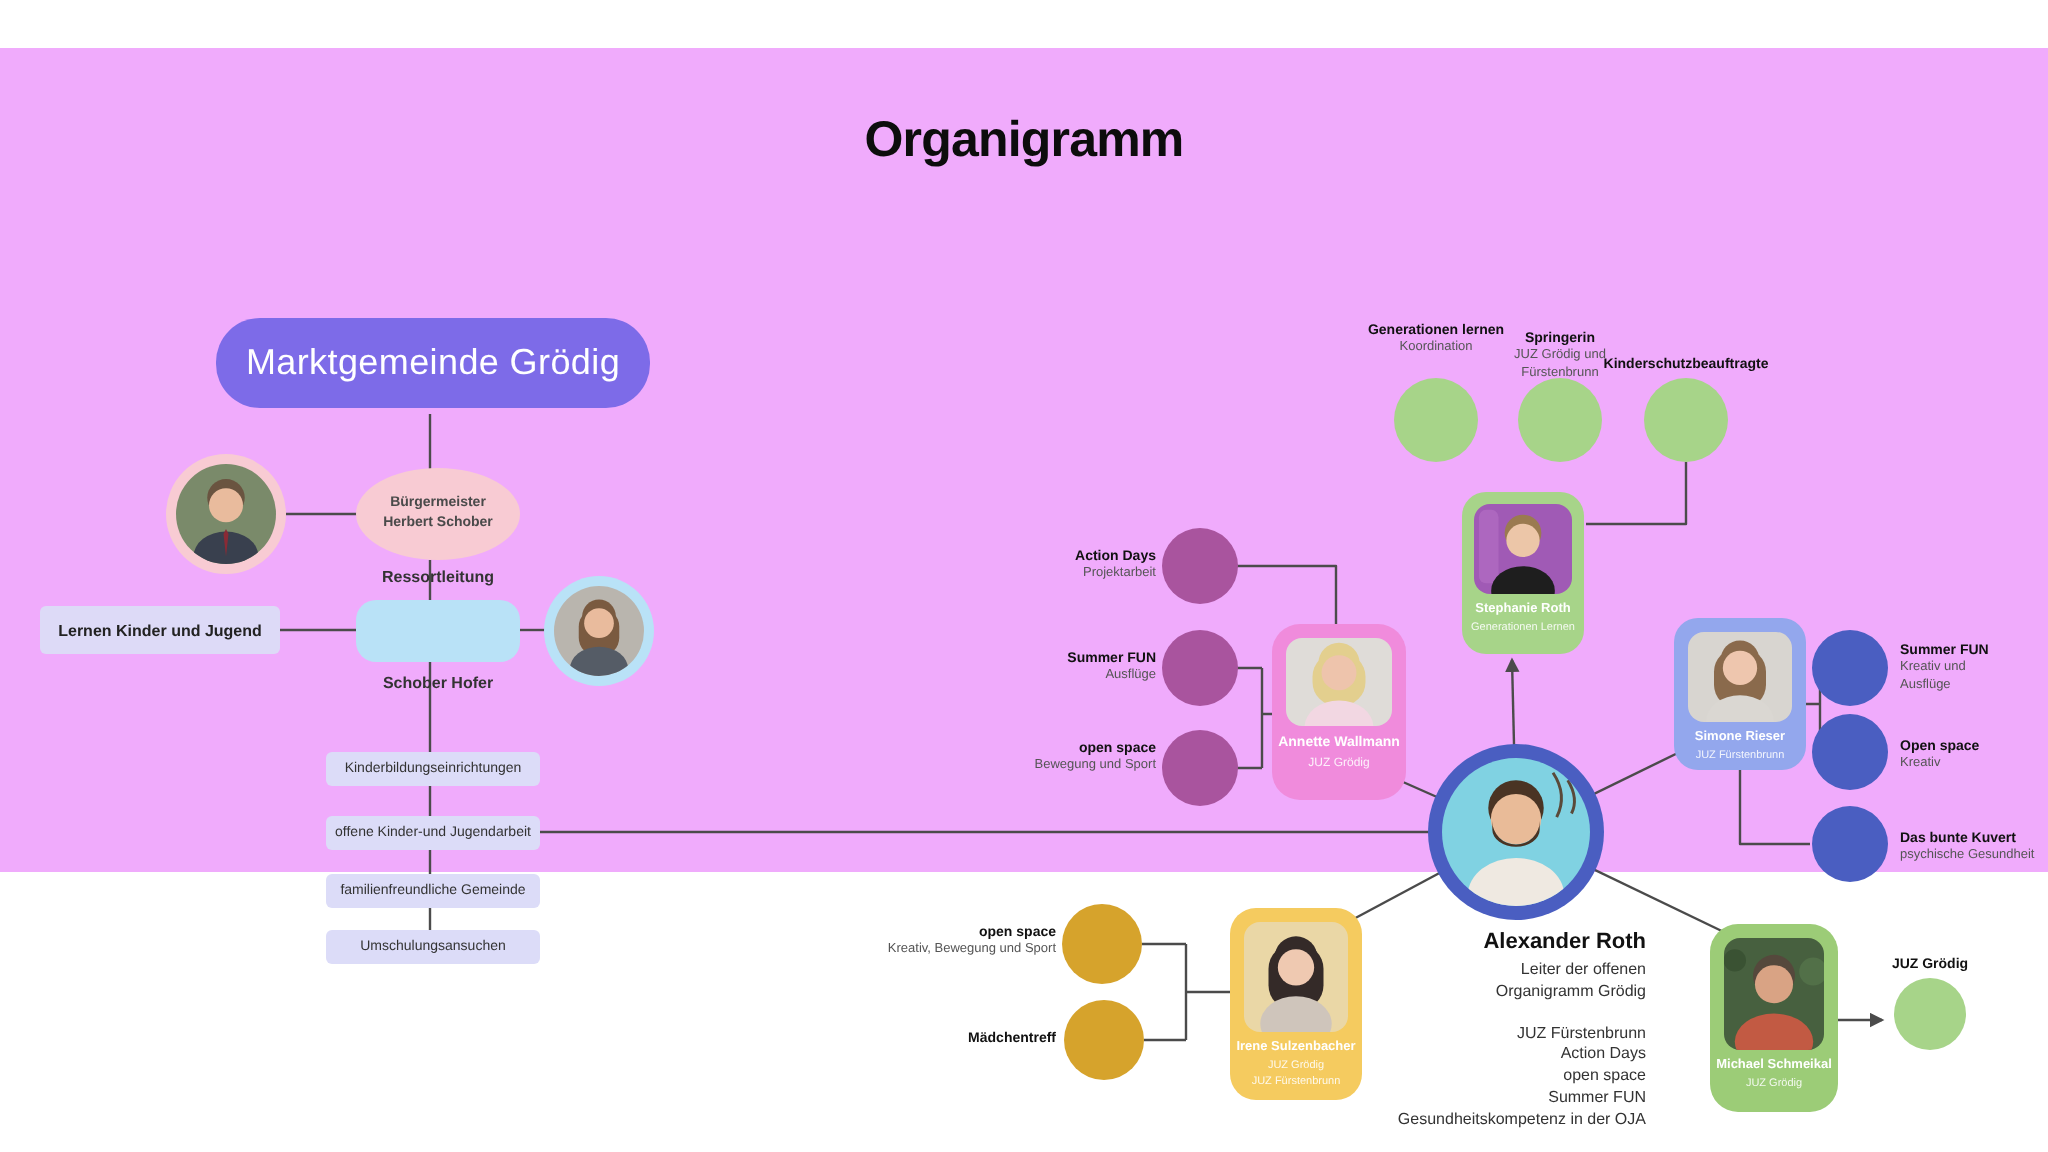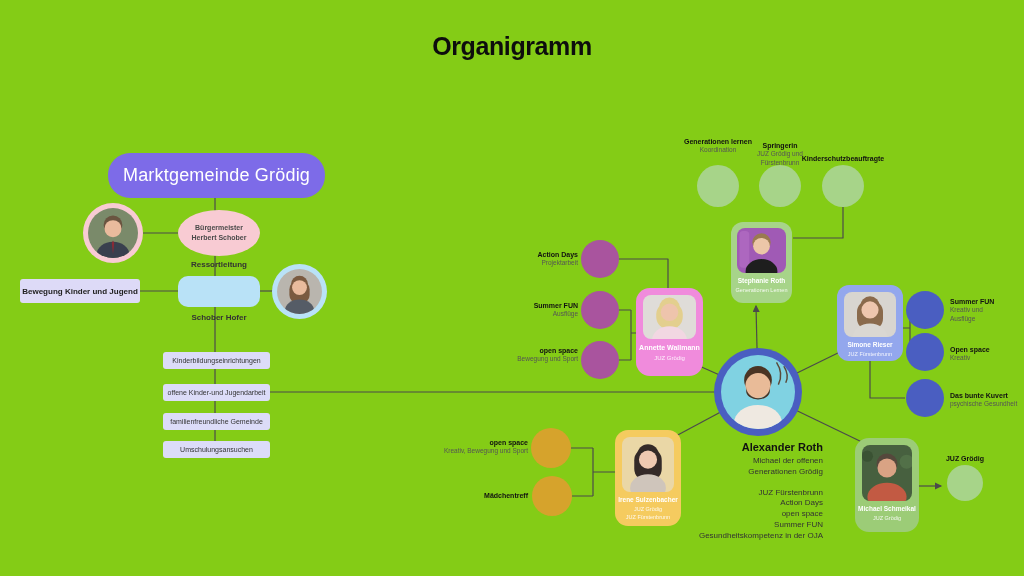--- a/index.html
+++ b/index.html
@@ -1,17 +1,17 @@
 <!DOCTYPE html>
 <html><head>
 <meta charset="utf-8">
 <style>
   html,body{margin:0;padding:0;background:#fff;}
   body{width:1024px;height:576px;overflow:hidden;font-family:"Liberation Sans","DejaVu Sans",sans-serif;}
-  .canvas{position:relative;width:1024px;height:576px;background:#84cc16;}
+  .canvas{position:relative;width:1024px;height:412px;background:#f0abfc;margin-top:24px;}
   .wires{position:absolute;left:0;top:0;z-index:0;}
   .node{position:absolute;z-index:1;box-sizing:border-box;}
   .title{position:absolute;top:31px;left:0;width:1024px;text-align:center;font-size:25px;font-weight:800;color:#0d0d0d;line-height:1.25;letter-spacing:-0.4px;z-index:1;}
   .pill{display:flex;align-items:center;justify-content:center;text-align:center;}
   .col{flex-direction:column;}
   .muni{background:#7D6BE8;color:#fff;border-radius:22px;font-size:18px;font-weight:500;letter-spacing:0.2px;}
   .ellipse{background:#F8CBD3;border-radius:50%;font-size:7px;font-weight:600;color:#4a4a4a;line-height:1.4;}
   .lav{background:#DDDAF7;border-radius:3px;font-size:8px;font-weight:700;color:#222;}
   .dept{background:#DCDCF8;border-radius:3px;font-size:7px;font-weight:400;color:#333;}
   .lead{background:#B9E2F7;border-radius:10px;font-size:8px;font-weight:700;color:#333;line-height:1.45;gap:41px;}
@@ -67,40 +67,40 @@
       <path d="M870,358 V398 H905"></path>
       <path d="M571,448 H593 M572,496 H593 M593,448 V496 M593,472 H616"></path>
       <path d="M919,486 H941" marker-end="url(#arr)"></path>
     </g>
   </svg>
 
   <header class="title">
     <div>Organigramm</div>
   </header>
 
-  <div class="node pill muni" style="left:108px;top:153px;width:217px;height:45px;">Marktgemeinde Grödig</div>
+  <div class="node pill muni" style="left:108px;top:135px;width:217px;height:45px;">Marktgemeinde Grödig</div>
 
   <div class="node pcirc" style="left:83px;top:203px;width:60px;height:60px;background:#F8CBD3;">
     <div class="pcirc" style="width:50px;height:50px;">
       <svg class="av" viewBox="0 0 40 40" preserveAspectRatio="xMidYMid slice">
         <rect width="40" height="40" fill="#7a8a6a"></rect>
         <ellipse cx="20" cy="37" rx="13" ry="10" fill="#39404e"></ellipse>
         <path d="M19,28 l1,-2 l1,2 l-1,9 z" fill="#8a2a35"></path>
         <circle cx="20" cy="13.5" r="7.5" fill="#6a5440"></circle>
         <circle cx="20" cy="16.5" r="6.8" fill="#e9bb9d"></circle>
       </svg>
     </div>
   </div>
 
   <div class="node pill col ellipse" style="left:178px;top:210px;width:82px;height:46px;">
     <span>Bürgermeister</span>
     <span>Herbert Schober</span>
   </div>
 
-  <div class="node pill lav" style="left:20px;top:279px;width:120px;height:24px;">Bewegung Kinder und Jugend</div>
+  <div class="node pill lav" style="left:20px;top:279px;width:120px;height:24px;">Lernen Kinder und Jugend</div>
 
   <div class="node pill col lead" style="left:178px;top:276px;width:82px;height:31px;">
     <span>Ressortleitung</span>
     <span>Schober Hofer</span>
   </div>
 
   <div class="node pcirc" style="left:272px;top:264px;width:55px;height:55px;background:#B9E2F7;">
     <div class="pcirc" style="width:45px;height:45px;">
       <svg class="av" viewBox="0 0 40 40" preserveAspectRatio="xMidYMid slice">
         <rect width="40" height="40" fill="#b9b5ae"></rect>
@@ -184,22 +184,22 @@
         <ellipse cx="20" cy="37" rx="13" ry="10" fill="#efe9e1"></ellipse>
         <circle cx="20" cy="13.5" r="7.5" fill="#4a3424"></circle>
         <circle cx="20" cy="16.5" r="6.8" fill="#e9bb98"></circle>
         <path d="M13.6,17 a6.4,6.4 0 0 0 12.8,0 v2.4 a6.4,4.6 0 0 1 -12.8,0 z" fill="#4a3424"></path>
       </svg>
     </div>
   </div>
 
   <div class="node leader-txt" style="left:693px;top:441px;width:130px;">
     <div class="nm">Alexander Roth</div>
-    <div class="rl">Michael der offenen</div>
-    <div class="rl">Generationen Grödig</div>
+    <div class="rl">Leiter der offenen</div>
+    <div class="rl">Organigramm Grödig</div>
     <div class="du">JUZ Fürstenbrunn</div>
     <div class="rl">Action Days</div>
     <div class="rl">open space</div>
     <div class="rl">Summer FUN</div>
     <div class="rl">Gesundheitskompetenz in der OJA</div>
   </div>
 
   <div class="node staff" style="left:837px;top:285px;width:66px;height:76px;background:#93A7ED;border-radius:12px;">
     <div class="ph" style="width:52px;height:45px;margin-top:7px;">
       <svg class="av" viewBox="0 0 40 40" preserveAspectRatio="xMidYMid slice">

